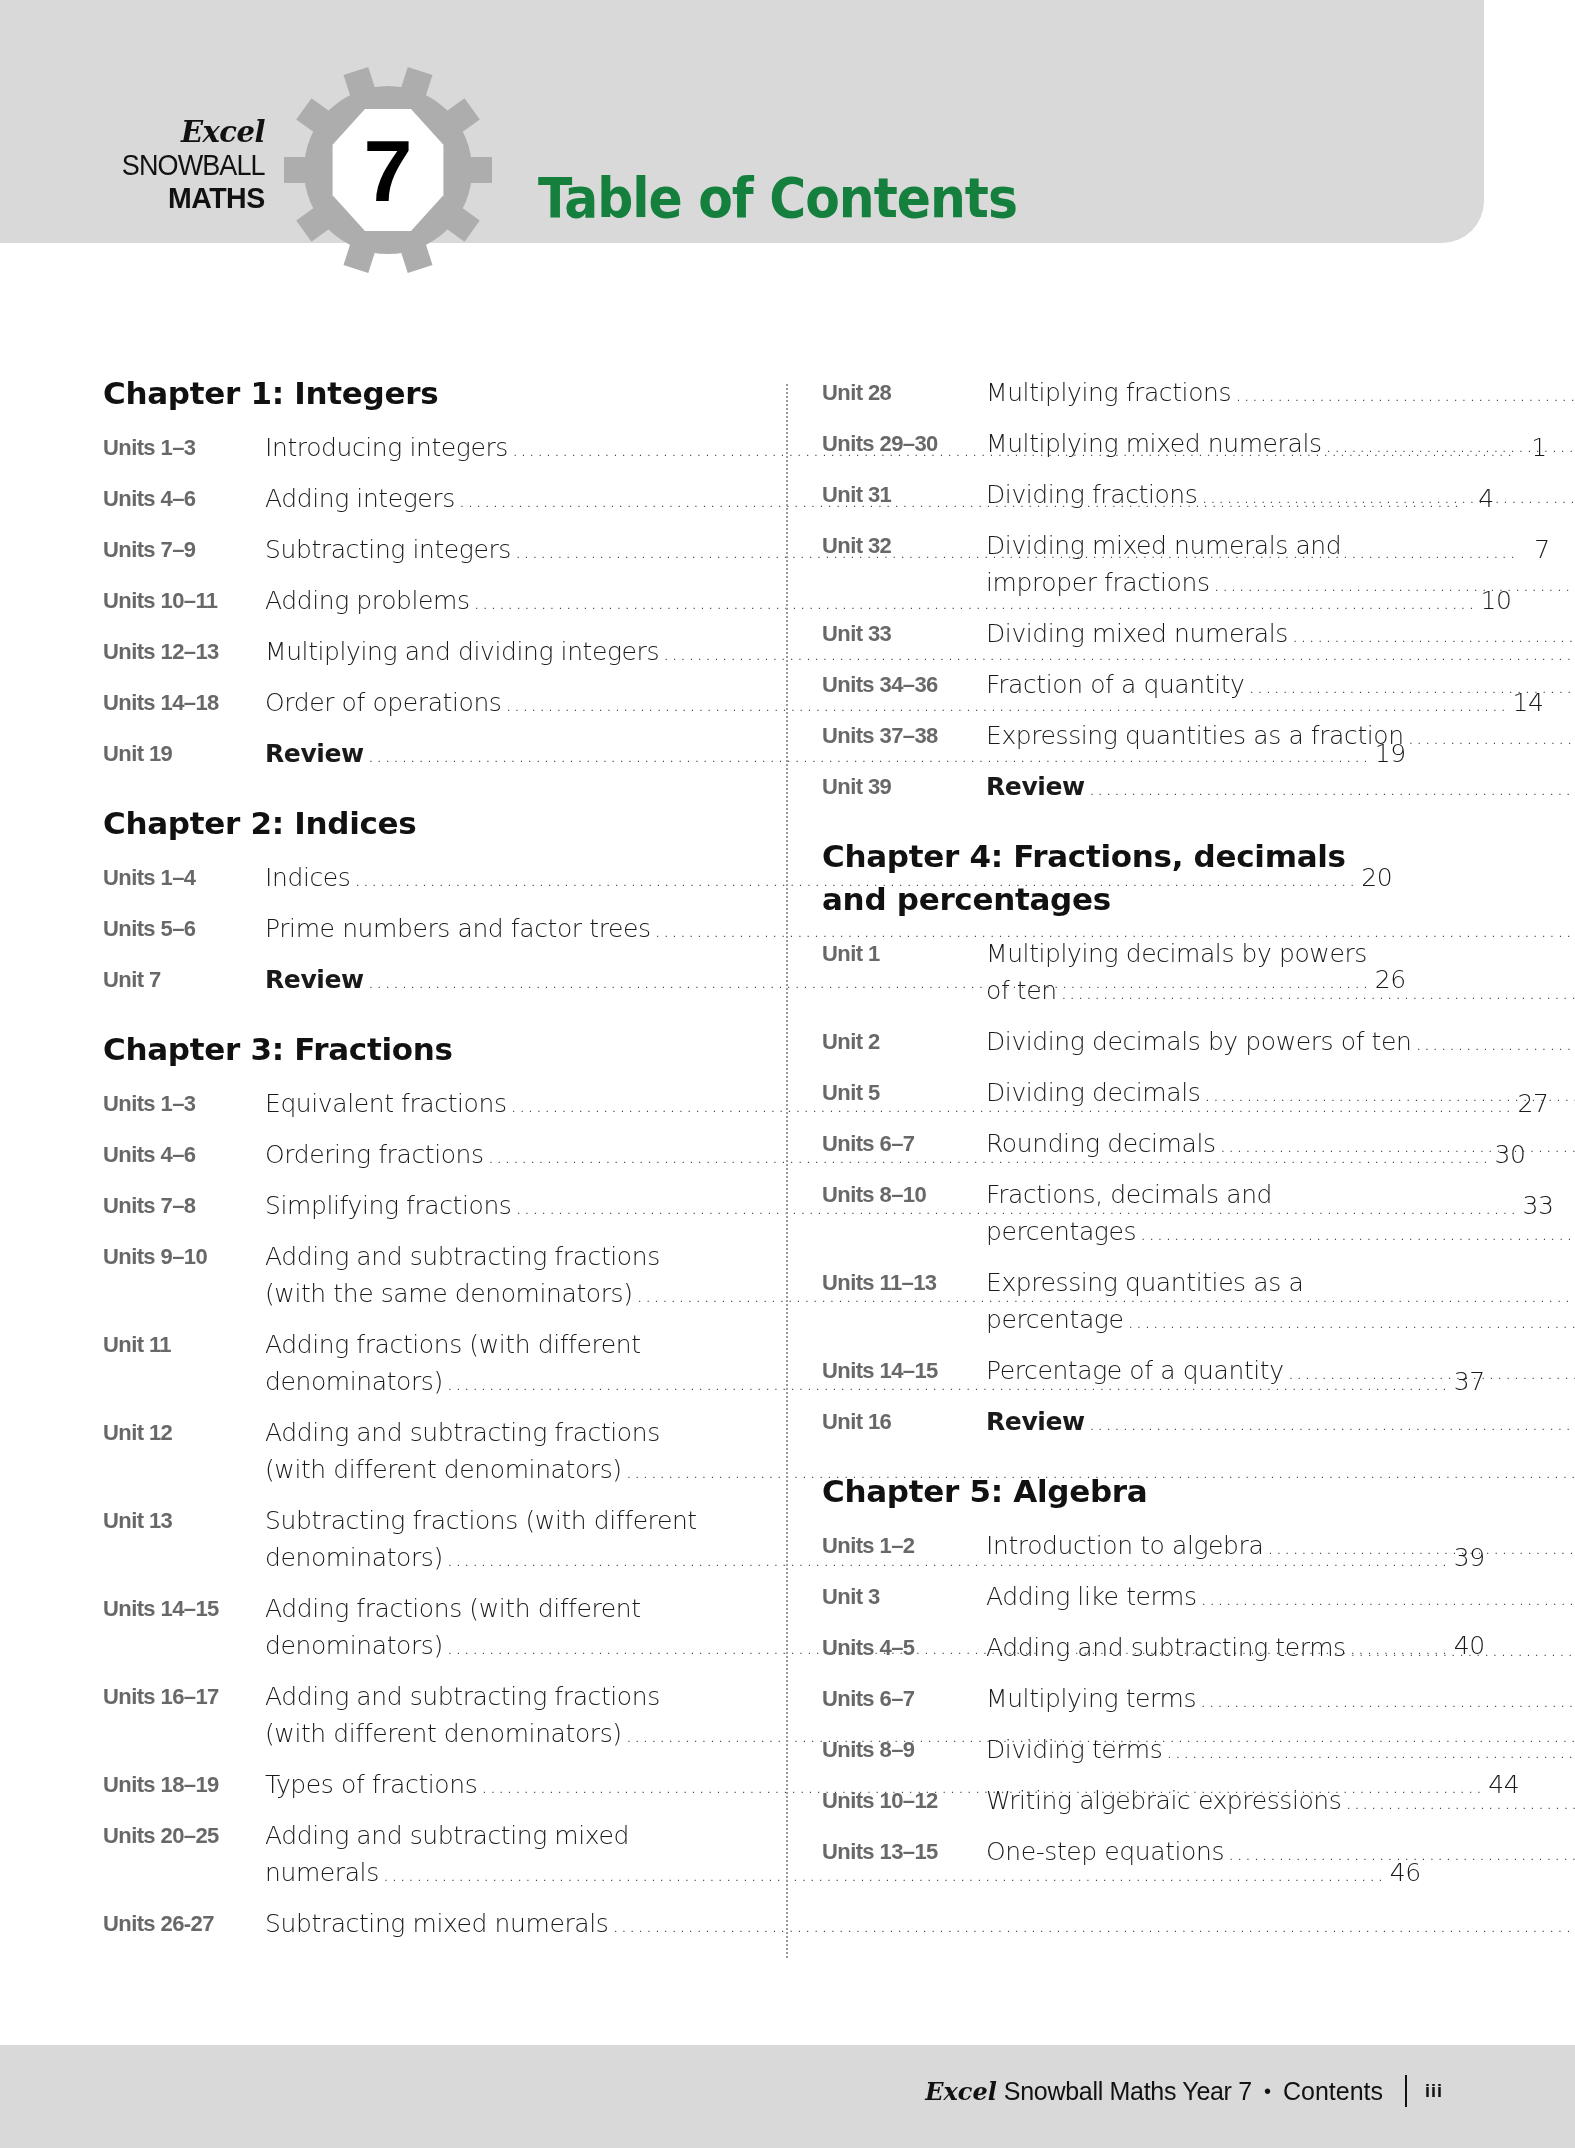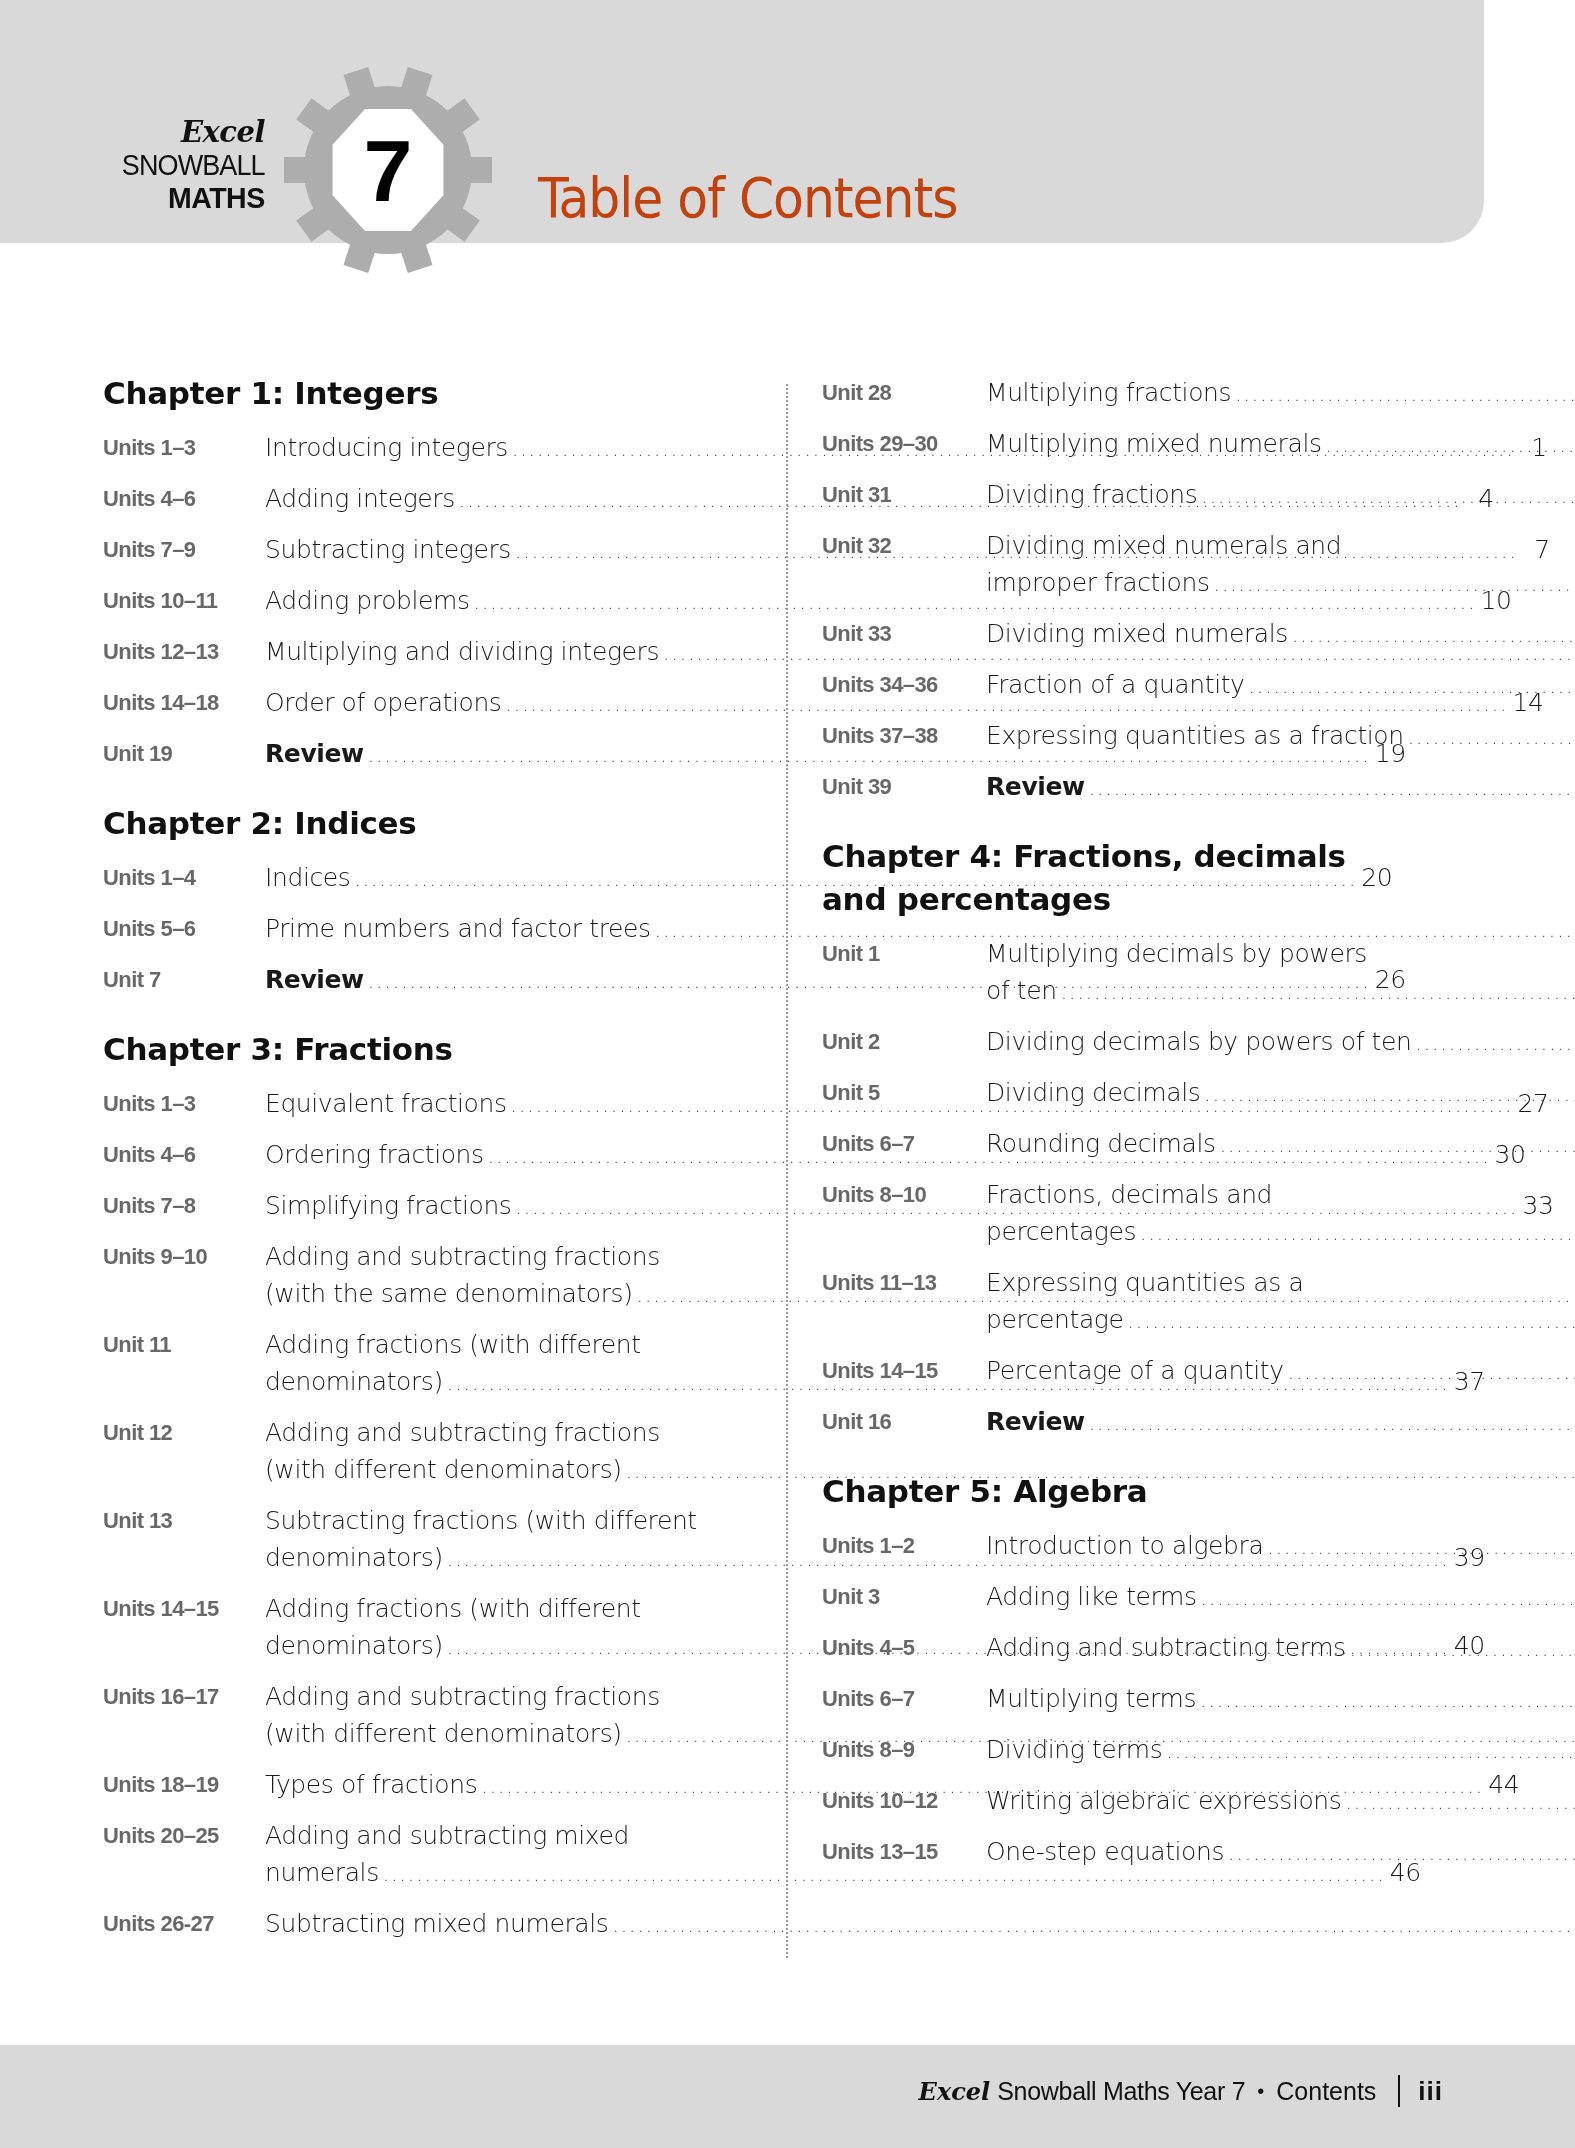--- a/index.html
+++ b/index.html
@@ -34,22 +34,22 @@
     position: absolute; left: 282px; top: 64px; width: 212px; height: 212px;
   }
   .gear-number {
     position: absolute; left: 282px; top: 64px; width: 212px; height: 212px;
     display: flex; align-items: center; justify-content: center;
     font-family: "Liberation Sans", sans-serif; font-weight: bold; font-size: 88px;
     color: #000000; padding-top: 2px; box-sizing: border-box;
   }
   .page-title {
     position: absolute; left: 538px; top: 132px;
-    font-family: "DejaVu Sans", sans-serif; font-weight: normal;
-    font-size: 56px; letter-spacing: -1px; color: #c2410c; line-height: 1;
+    font-family: "DejaVu Sans", sans-serif; font-weight: bold;
+    font-size: 56px; letter-spacing: -1px; color: #15803d; line-height: 1;
     font-stretch: condensed;
   }
 
   
   .col { position: absolute; top: 372px; }
   .col-left { left: 103px; width: 655px; }
   .col-right { left: 822px; width: 655px; top: 374px; }
   .divider {
     position: absolute; left: 786px; top: 384px; height: 1574px; width: 0;
     border-left: 2px dotted #9a9a9a;
@@ -100,21 +100,21 @@
     position: absolute; right: 132px; top: 30px; display: flex; align-items: center;
     font-family: "Liberation Sans", sans-serif; font-size: 25px; color: #111;
   }
   .footer-text .f-excel {
     font-family: "DejaVu Serif", serif; font-style: italic; font-weight: bold;
     font-size: 24px; margin-right: 7px;
   }
   .footer-text .f-series { letter-spacing: -0.3px; }
   .footer-text .f-bullet { margin: 0 12px; font-size: 20px; }
   .footer-text .f-sep { width: 2px; height: 32px; background: #111; margin: 0 18px 0 22px; }
-  .footer-text .f-page { font-weight: bold; font-size: 26px; letter-spacing: 1px; }
+  .footer-text .f-page { font-weight: bold; font-size: 18px; letter-spacing: 1px; }
 </style>
 </head>
 <body>
 
 <div class="header"></div>
 
 <div class="logo">
   <span class="excel">Excel</span>
   <span class="snowball">SNOWBALL</span>
   <span class="maths">MATHS</span>

